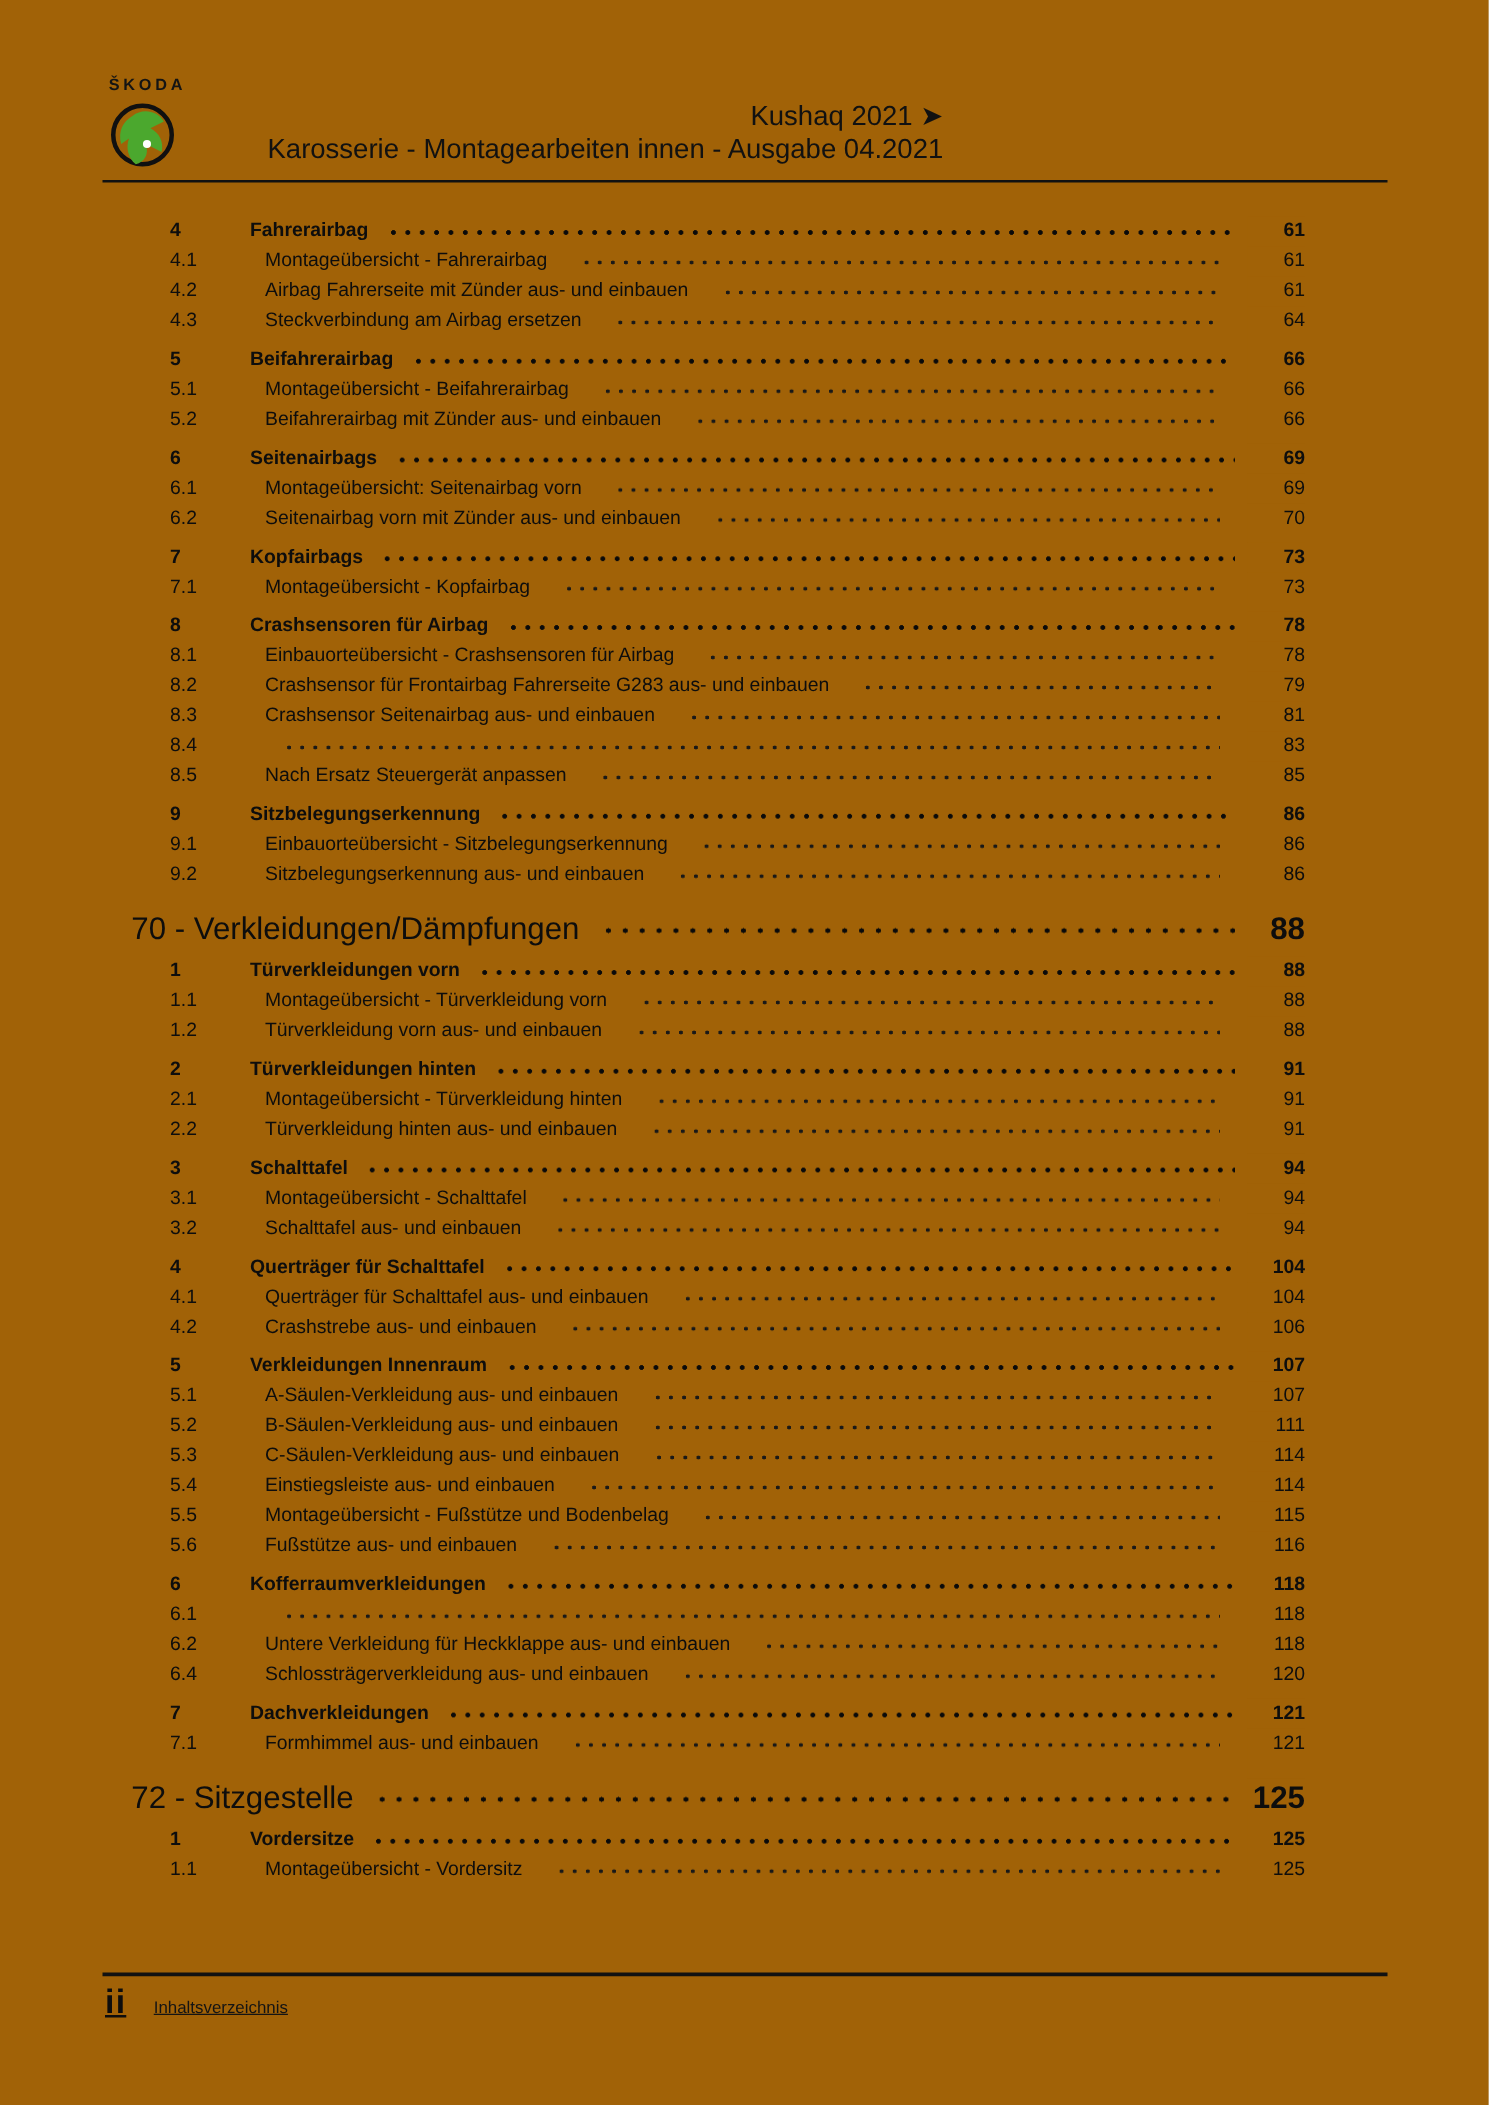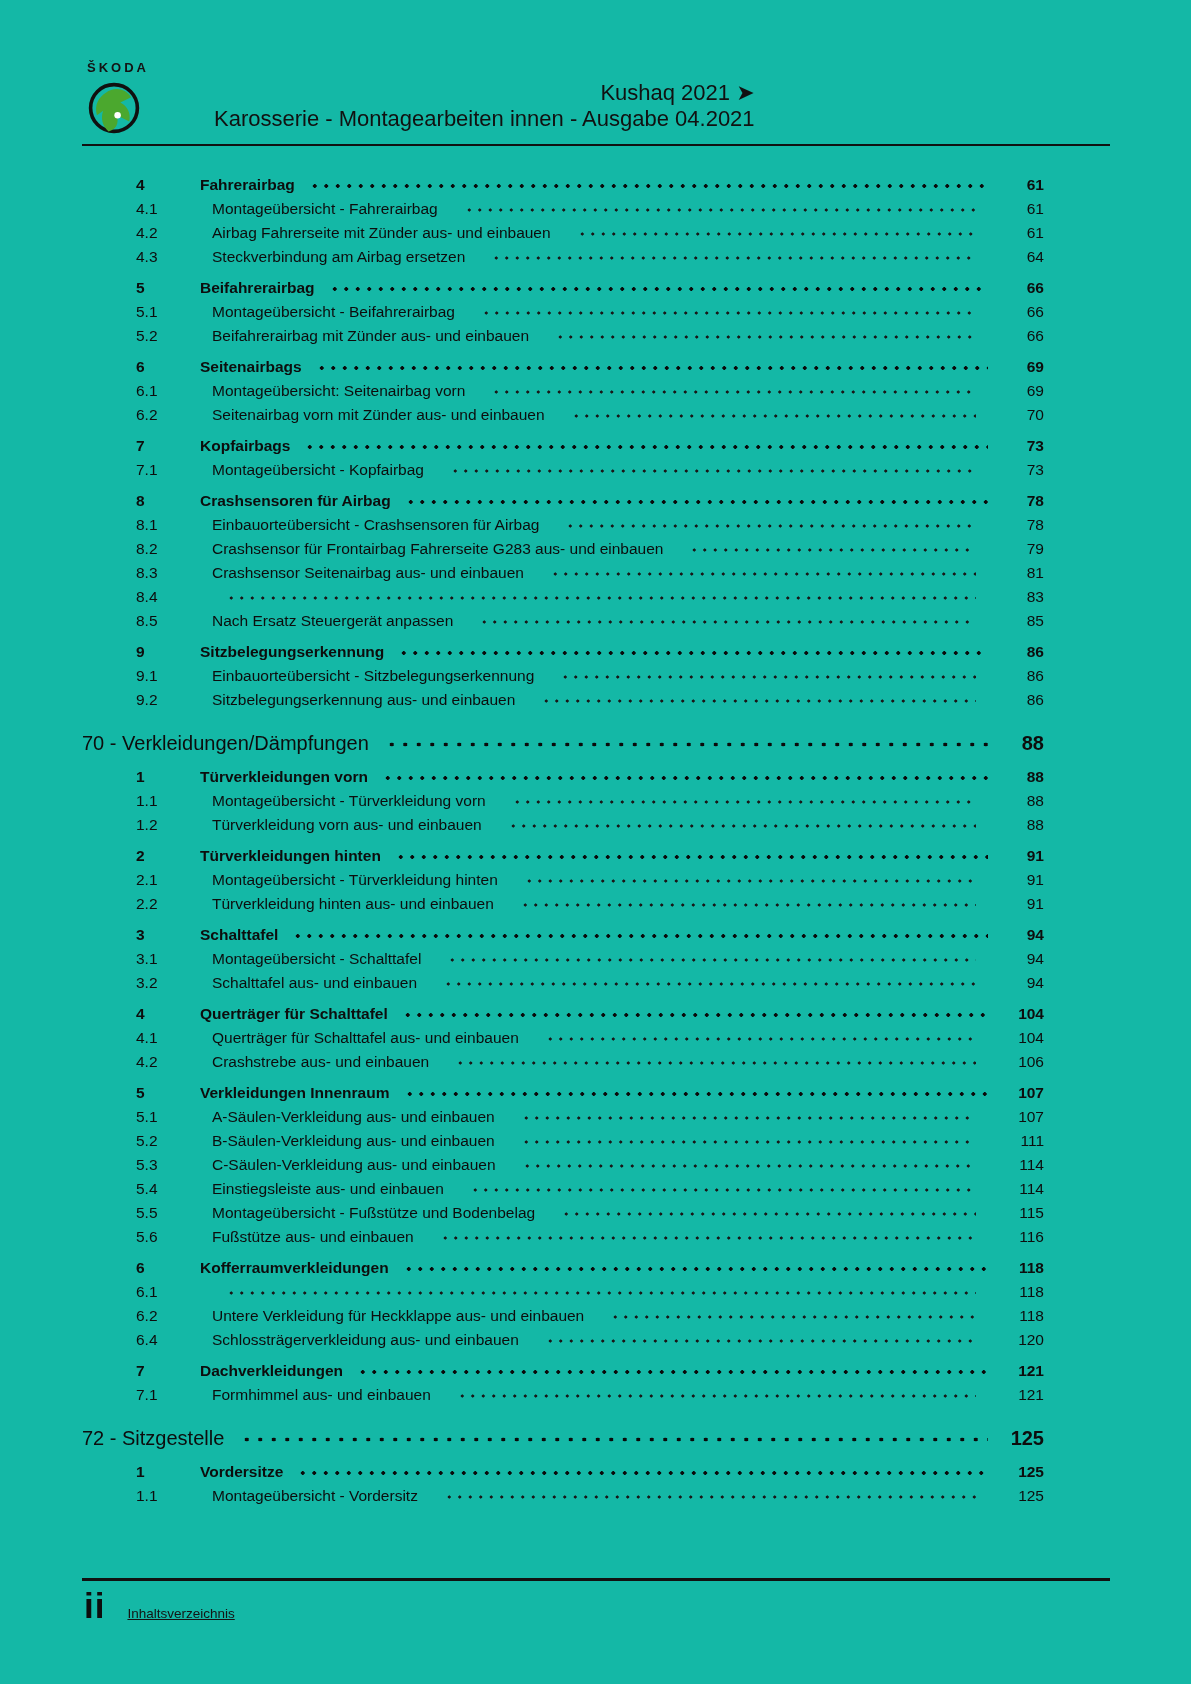--- a/index.html
+++ b/index.html
@@ -1,37 +1,37 @@
 <!DOCTYPE html>
 <html><head>
 <meta charset="utf-8">
 <style>
   html,body{margin:0;padding:0;background:#e8e8e8;}
   .page{
     position:relative;
     width:1191px;height:1684px;
-    background:#14b8a6;
+    background:#a16207;
     font-family:"Liberation Sans", sans-serif;
     color:#0d0d0d;
     margin:0 auto;
     overflow:hidden;
   }
   
   .header{position:absolute;left:82px;top:60px;width:1028px;}
   .logo-block{position:absolute;left:5px;top:0;width:120px;}
   .wordmark{font-size:13px;font-weight:bold;letter-spacing:3px;color:#141414;}
   .logo-circle{margin-top:3px;width:54px;height:60px;}
   .header-text{position:absolute;left:132px;top:20px;line-height:26px;font-size:22px;color:#111;text-align:right;}
   .header-rule{position:absolute;left:0;top:84px;width:1028px;height:2px;background:#111;}
   
   .toc{position:absolute;left:82px;top:166px;width:962px;}
   .toc-row{display:flex;align-items:baseline;height:24px;line-height:24px;font-size:15.5px;white-space:nowrap;}
   .toc-row.subsection{padding-left:54px;gap:12px;}
   .toc-row.section{padding-left:54px;margin-top:7px;font-weight:bold;}
-  .toc-row.chapter{margin-top:16px;margin-bottom:4px;height:30px;line-height:30px;font-size:20px;}
+  .toc-row.chapter{margin-top:16px;margin-bottom:4px;height:30px;line-height:30px;font-size:25px;margin-left:23px;}
   .toc-row .num{flex:0 0 64px;}
   .toc-row .title{flex:0 0 auto;text-align:right;}
   .leader{
     flex:1 1 auto;align-self:stretch;
     margin:0 10px 0 12px;
     background-image:radial-gradient(circle,#181818 1.45px,transparent 1.65px);
     background-size:10.5px 10px;
     background-repeat:repeat-x;
     background-position:2px calc(100% - 6px);
   }
@@ -42,21 +42,21 @@
   .toc-row.chapter .leader{
     background-image:radial-gradient(circle,#0a0a0a 1.9px,transparent 2.1px);
     background-size:13.5px 11px;
     background-position:4px calc(100% - 8px);
   }
   .toc-row .page{flex:0 0 46px;text-align:right;}
   .toc-row.chapter .page{font-weight:bold;}
   
   .footer-rule{position:absolute;left:82px;top:1578px;width:1028px;height:3px;background:#111;}
   .footer{position:absolute;left:84px;top:1586px;display:flex;align-items:baseline;}
-  .folio{font-size:35px;font-weight:bold;letter-spacing:1px;}
+  .folio{font-size:27px;font-weight:bold;letter-spacing:1px;text-decoration:underline;}
   .footer-label{font-size:13.5px;margin-left:22px;color:#141414;text-decoration:underline;}
 </style>
 </head>
 <body>
 
 <div class="page">
 
   <div class="header">
     <div class="logo-block">
       <div class="wordmark">ŠKODA</div>

